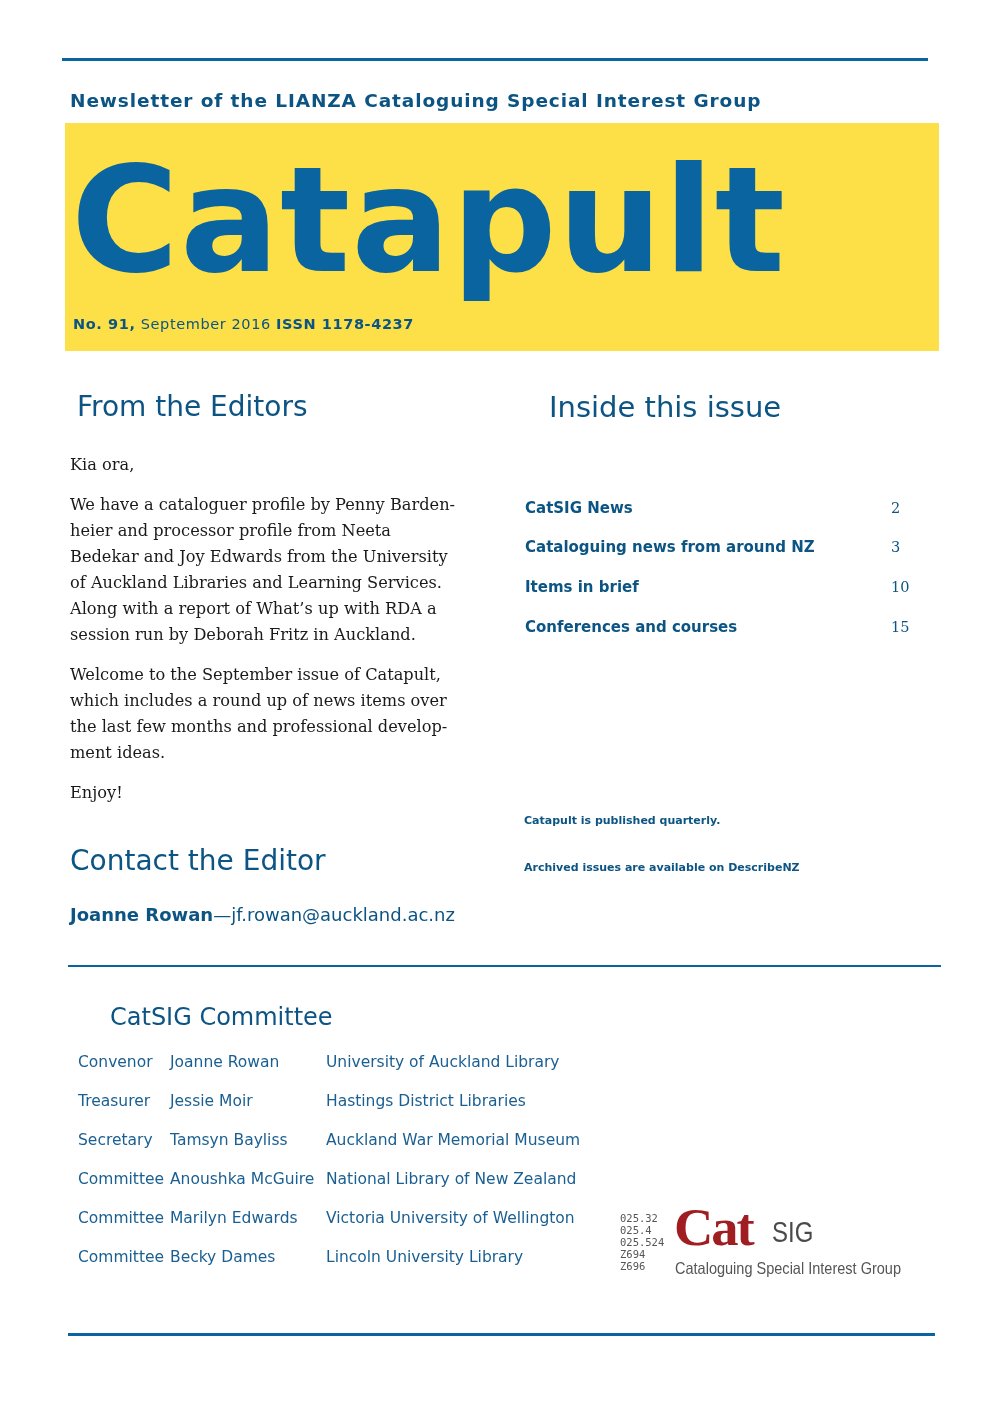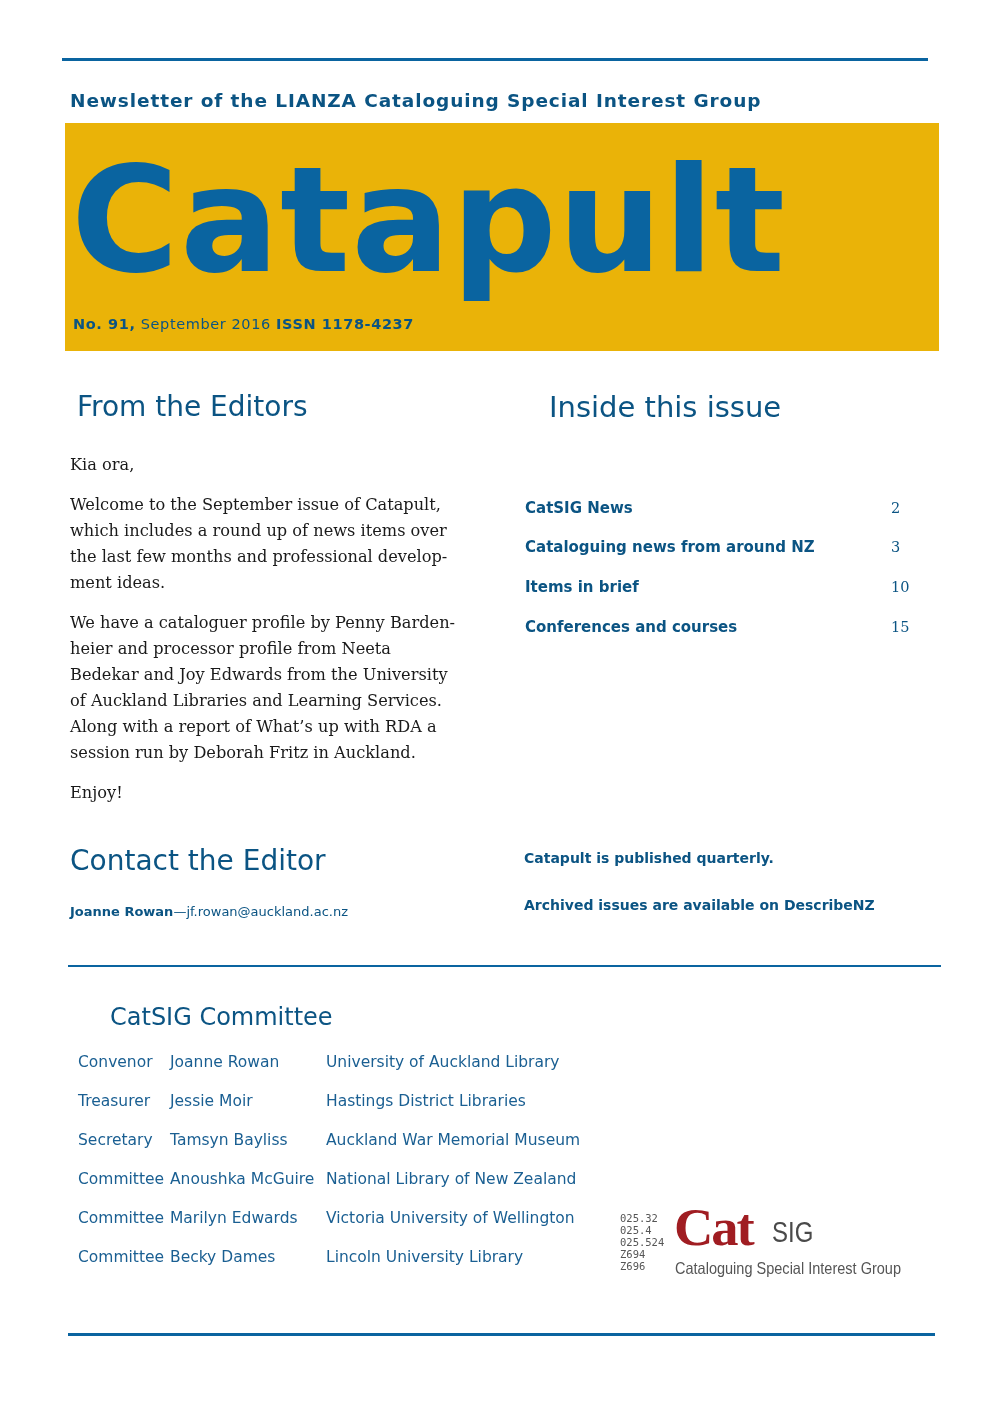--- a/index.html
+++ b/index.html
@@ -4,45 +4,45 @@
 <style>
   html, body { margin: 0; padding: 0; background: #ffffff; }
   body { width: 1000px; height: 1414px; position: relative; overflow: hidden; font-family: "DejaVu Sans", sans-serif; color: #0b5483; }
   .rule { position: absolute; background: #0a64a0; height: 3px; }
   #rule-top { left: 62px; top: 58px; width: 866px; }
   #rule-mid { left: 68px; top: 965px; width: 873px; height: 2px; }
   #rule-bottom { left: 68px; top: 1333px; width: 867px; height: 3px; }
 
   .tagline { position: absolute; left: 70px; top: 90px; font-size: 18.5px; font-weight: bold; letter-spacing: 0.9px; color: #0b5483; white-space: nowrap; }
 
-  .masthead { position: absolute; left: 65px; top: 123px; width: 874px; height: 228px; background: #eab308; }
+  .masthead { position: absolute; left: 65px; top: 123px; width: 874px; height: 228px; background: #fde047; }
   .masthead-title { position: absolute; left: 6px; top: 10px; font-size: 147px; font-weight: bold; color: #0a64a0; letter-spacing: 1px; line-height: 1.2; white-space: nowrap; }
   .issue-line { position: absolute; left: 8px; top: 193px; font-size: 14.5px; color: #0b5483; white-space: nowrap; letter-spacing: 0.6px; }
   .issue-line b { font-weight: bold; }
 
   h2 { margin: 0; position: absolute; font-size: 28px; font-weight: normal; color: #0b5483; white-space: nowrap; }
   #from-editors-heading { left: 77px; top: 390px; }
   #inside-heading { left: 526px; top: 390px; font-size: 29px; margin-left: 23px; }
   #contact-heading { left: 70px; top: 844px; }
   #committee-heading { left: 94px; top: 1003px; font-size: 24px; margin-left: 16px; }
 
   .editorial { position: absolute; left: 70px; top: 452px; width: 390px; font-family: "DejaVu Serif", serif; font-size: 16.2px; line-height: 26px; color: #1a1a1a; }
   .editorial p { margin: 0 0 14px 0; }
 
   .toc { position: absolute; left: 525px; top: 488px; width: 390px; }
   .toc-row { display: flex; justify-content: space-between; height: 40px; align-items: center; }
   .toc-row:nth-child(2) { margin-top: -1px; }
   .toc-label { font-size: 15px; font-weight: bold; color: #0b5483; }
   .toc-page { font-family: "DejaVu Serif", serif; font-size: 14.5px; color: #0b5483; width: 24px; text-align: left; }
 
-  .pub-note { position: absolute; left: 524px; font-size: 14px; font-weight: bold; color: #0b5483; white-space: nowrap; margin-top: 36px; }
+  .pub-note { position: absolute; left: 524px; font-size: 11px; font-weight: bold; color: #0b5483; white-space: nowrap; }
   #pub-quarterly { top: 814px; }
   #pub-archive { top: 861px; }
 
-  .contact-line { position: absolute; left: 70px; top: 904px; font-size: 13px; color: #0b5483; white-space: nowrap; }
+  .contact-line { position: absolute; left: 70px; top: 904px; font-size: 18px; color: #0b5483; white-space: nowrap; }
   .contact-line b { font-weight: bold; }
 
   .committee { position: absolute; left: 78px; top: 1053px; }
   .cm-row { position: relative; height: 39px; font-size: 15.5px; color: #1a5f92; white-space: nowrap; }
   .cm-role { position: absolute; left: 0; }
   .cm-name { position: absolute; left: 92px; }
   .cm-org { position: absolute; left: 248px; }
 
   .logo { position: absolute; left: 620px; top: 1210px; width: 310px; height: 70px; }
   .logo-codes { position: absolute; left: 0; top: 2px; font-family: "DejaVu Sans Mono", monospace; font-size: 10.5px; line-height: 12px; color: #555; }
@@ -60,22 +60,22 @@
 <div class="masthead">
   <div class="masthead-title">Catapult</div>
   <div class="issue-line">
     <b>No. 91,</b><span> September 2016 </span><b>ISSN 1178-4237</b>
   </div>
 </div>
 
 <h2 id="from-editors-heading">From the Editors</h2>
 <div class="editorial">
   <p>Kia ora,</p>
+  <p>We have a cataloguer profile by Penny Barden-heier and processor profile from Neeta Bedekar and Joy Edwards from the University of Auckland Libraries and Learning Services. Along with a report of What’s up with RDA a session run by Deborah Fritz in Auckland.</p>
   <p>Welcome to the September  issue of Catapult, which includes a round up of news items over the last few months and professional develop-ment ideas.</p>
-  <p>We have a cataloguer profile by Penny Barden-heier and processor profile from Neeta Bedekar and Joy Edwards from the University of Auckland Libraries and Learning Services. Along with a report of What’s up with RDA a session run by Deborah Fritz in Auckland.</p>
   <p>Enjoy!</p>
 </div>
 
 <h2 id="inside-heading">Inside this issue</h2>
 <div class="toc">
   <div class="toc-row">
     <span class="toc-label">CatSIG News</span>
     <span class="toc-page">2</span>
   </div>
   <div class="toc-row">

